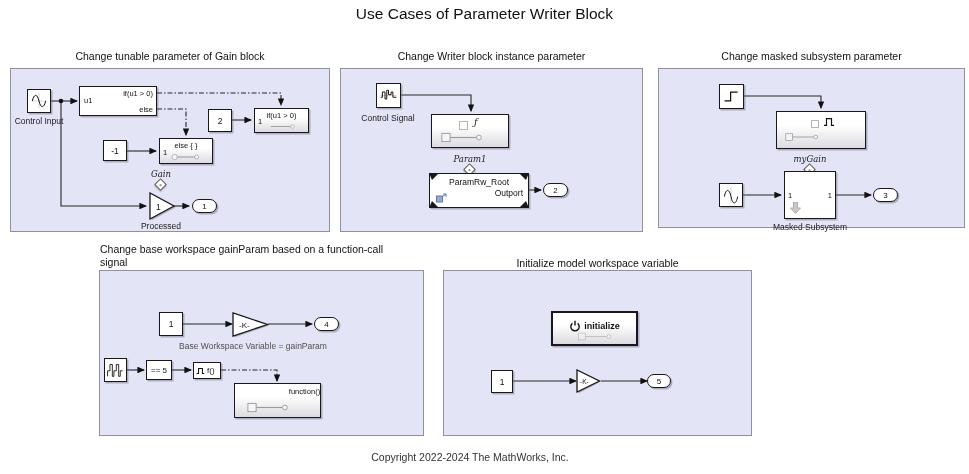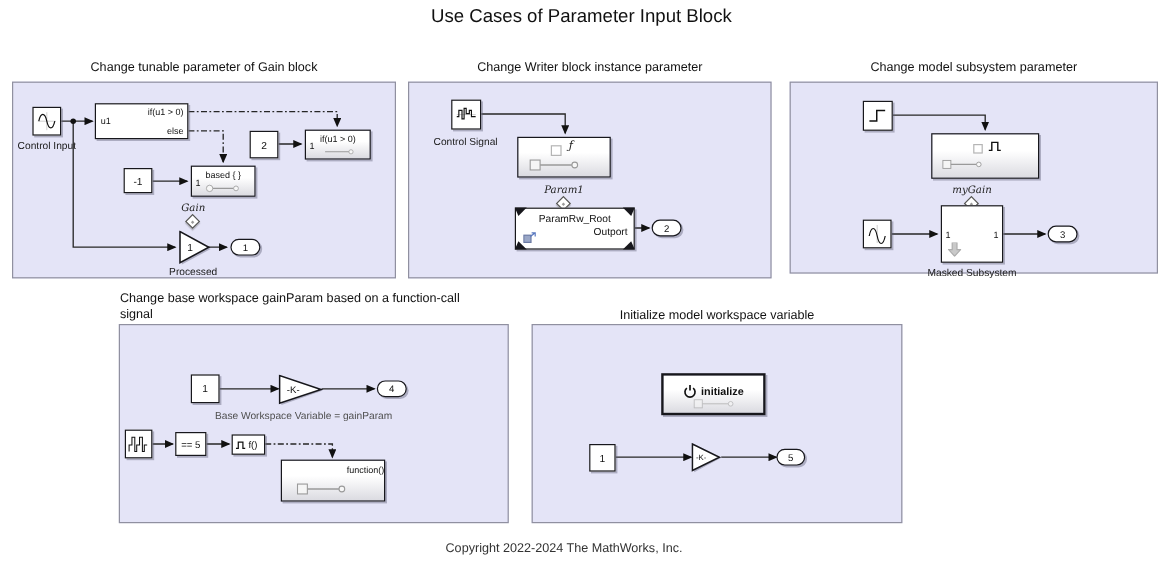--- a/index.html
+++ b/index.html
@@ -42,21 +42,21 @@
   .cnr.br{bottom:-1px;right:-1px;border-bottom:7px solid #17171c;border-left:7px solid transparent;}
   .sqicon{position:absolute;border:1px solid #b5b5b5;background:transparent;}
   .initrow{position:absolute;left:0;top:7px;width:100%;display:flex;align-items:center;
            justify-content:center;gap:3px;font-size:9px;font-weight:bold;color:#111;}
 </style>
 </head>
 <body>
 
 <div class="stage">
 
-  <div class="title">Use Cases of Parameter Input Block</div>
+  <div class="title">Use Cases of Parameter Writer Block</div>
 
   <div class="cap center" style="left:10px;top:50px;width:320px;">Change tunable parameter of Gain block</div>
   <div class="panel" style="left:10px;top:68px;width:320px;height:164px;">
 
     <svg class="wires">
       <defs>
           <marker id="m1" markerWidth="7" markerHeight="6" refX="6" refY="3" orient="auto">
         <path d="M0,0 L7,3 L0,6 z" fill="#111"></path>
           </marker>
         </defs>
@@ -95,21 +95,21 @@
         <line x1="4" y1="6" x2="38" y2="6" stroke="#9a9a9a" stroke-width="1.5"></line>
         <circle cx="41" cy="6" r="3" fill="#f7f7f7" stroke="#9a9a9a"></circle>
       </svg>
     </div>
 
     <div class="blk const" style="left:92px;top:71px;width:24px;height:21px;">
       <span>-1</span>
     </div>
 
     <div class="blk sub" style="left:148px;top:69px;width:54px;height:26px;">
-      <span class="blockcap">based { }</span>
+      <span class="blockcap">else { }</span>
       <span class="port" style="left:3px;top:10px;">1</span>
       <svg class="slider" style="left:50%;bottom:2px;transform:translateX(-50%);" width="32" height="8" viewBox="0 0 46 12">
         <circle cx="6" cy="6" r="4" fill="#f7f7f7" stroke="#9a9a9a"></circle>
         <line x1="10" y1="6" x2="36" y2="6" stroke="#9a9a9a" stroke-width="1.5"></line>
         <circle cx="39" cy="6" r="3" fill="#f7f7f7" stroke="#9a9a9a"></circle>
       </svg>
     </div>
 
     <span class="plbl" style="left:150px;top:100px;">Gain</span>
     <div class="pwd" style="left:145px;top:111px;">
@@ -179,21 +179,21 @@
         <rect x="0.5" y="3" width="6" height="6" fill="#9aa7c7" stroke="#6b7aa3"></rect>
         <path d="M6,4 L10,1 M10,4 V1 H7" stroke="#5a79c0" stroke-width="1" fill="none"></path>
       </svg>
     </div>
 
     <div class="oval" style="left:202px;top:114px;width:25px;height:14px;">
       <span>2</span>
     </div>
   </div>
 
-  <div class="cap center" style="left:658px;top:50px;width:307px;">Change model subsystem parameter</div>
+  <div class="cap center" style="left:658px;top:50px;width:307px;">Change masked subsystem parameter</div>
   <div class="panel" style="left:658px;top:68px;width:307px;height:160px;">
 
     <svg class="wires">
       <defs>
           <marker id="m3" markerWidth="7" markerHeight="6" refX="6" refY="3" orient="auto">
         <path d="M0,0 L7,3 L0,6 z" fill="#111"></path>
           </marker>
         </defs>
       <polyline points="85,27 162,27 162,39" marker-end="url(#m3)"></polyline>
       <polyline points="84,126 122,126" marker-end="url(#m3)"></polyline>

